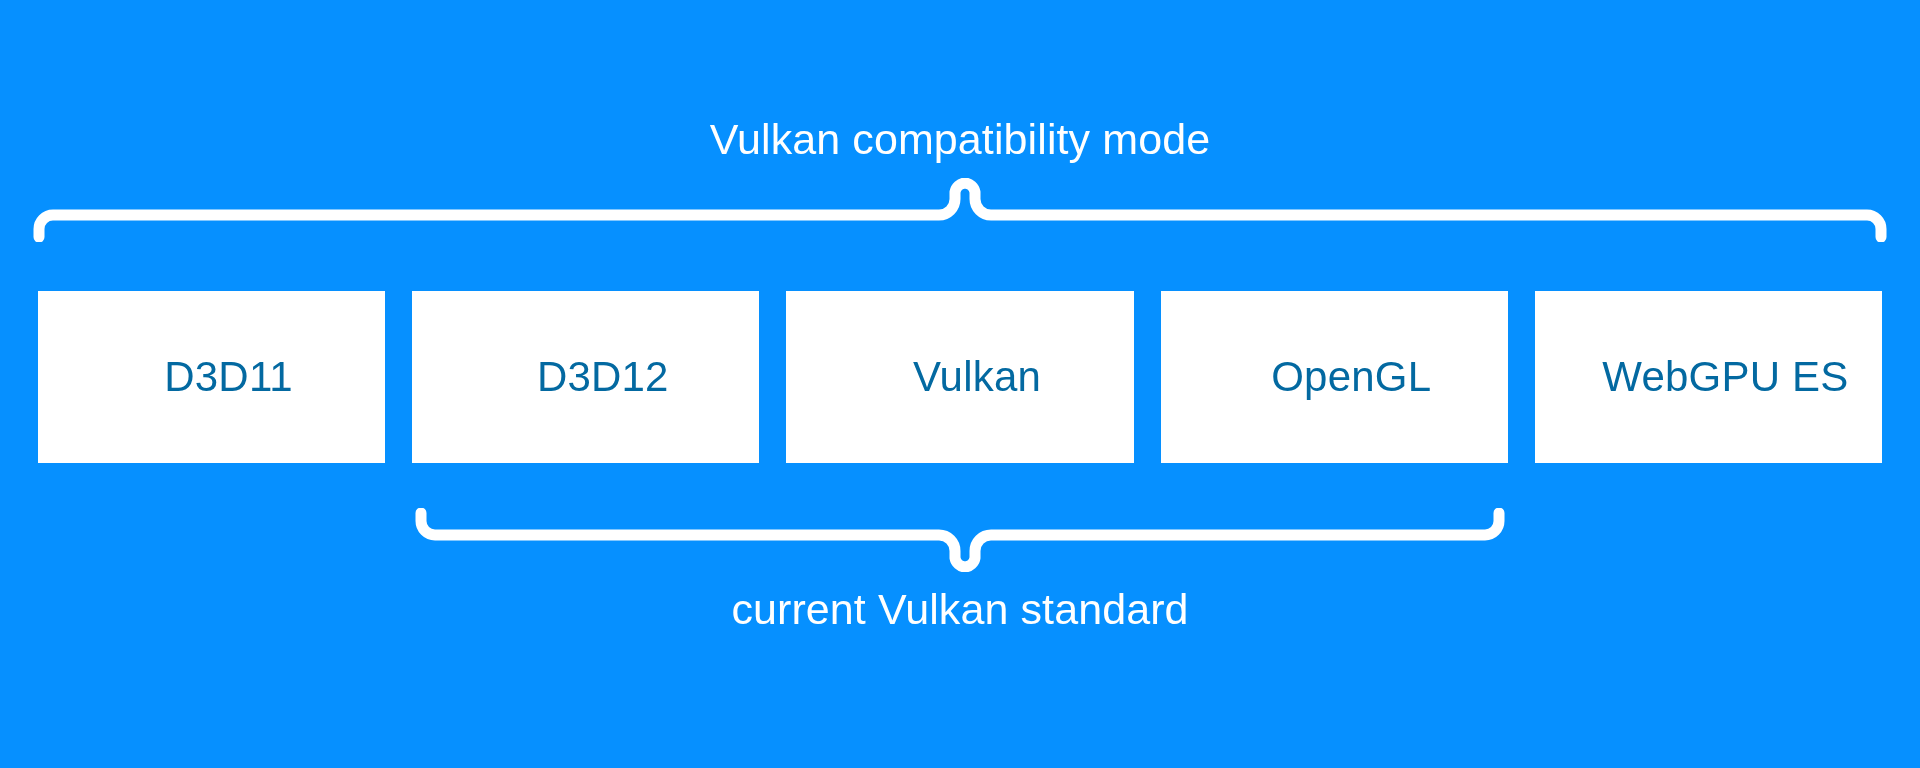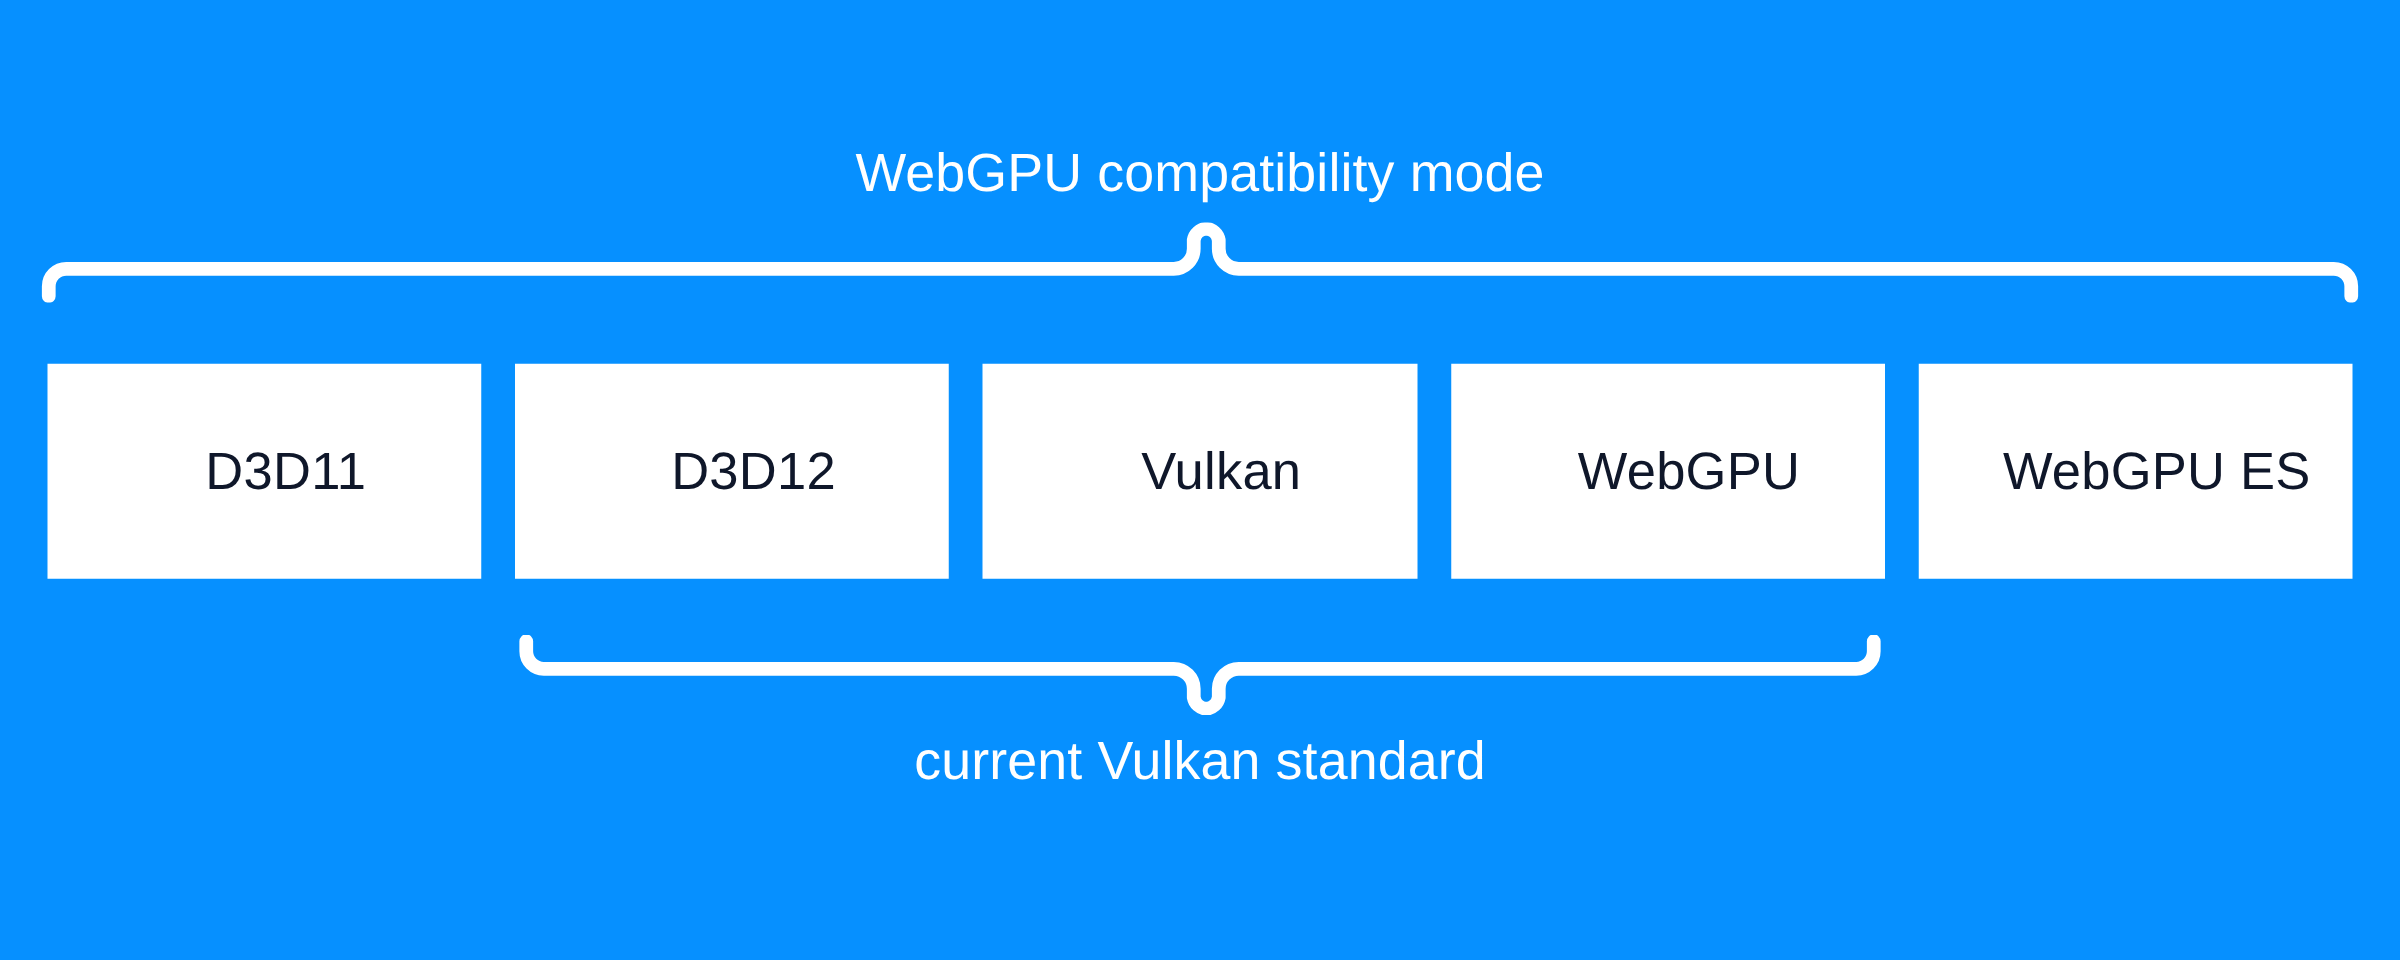--- a/index.html
+++ b/index.html
@@ -71,36 +71,36 @@
   }
   .backend-box {
     flex: 1 1 0;
     background: #ffffff;
     display: flex;
     align-items: center;
     justify-content: center;
     box-sizing: border-box;
   }
   .backend-box-label {
-    color: #0f172a;
+    color: #0369a1;
     font-family: "Liberation Sans", "DejaVu Sans", sans-serif;
     font-weight: 400;
     font-size: 42px;
     letter-spacing: 0.2px;
     line-height: 1;
     white-space: nowrap;
     margin-left: 34px;
   }
 </style>
 </head>
 <body>
 
 <div id="diagram">
 
-  <div id="top-brace-label" class="brace-label">WebGPU compatibility mode</div>
+  <div id="top-brace-label" class="brace-label">Vulkan compatibility mode</div>
 
   <svg id="top-brace" class="brace-svg" width="1864" height="64" viewBox="0 0 1864 64">
     <path d="M 11 59
              L 11 51
              A 14 14 0 0 1 25 37
              L 911 37
              A 16 16 0 0 0 927 21
              L 927 14
              A 11 11 0 0 1 937 5
              A 11 11 0 0 1 947 14
@@ -115,21 +115,21 @@
     <div class="backend-box">
       <span class="backend-box-label">D3D11</span>
     </div>
     <div class="backend-box">
       <span class="backend-box-label">D3D12</span>
     </div>
     <div class="backend-box">
       <span class="backend-box-label">Vulkan</span>
     </div>
     <div class="backend-box">
-      <span class="backend-box-label">WebGPU</span>
+      <span class="backend-box-label">OpenGL</span>
     </div>
     <div class="backend-box">
       <span class="backend-box-label">WebGPU ES</span>
     </div>
   </div>
 
   <svg id="bottom-brace" class="brace-svg" width="1100" height="64" viewBox="0 0 1100 64">
     <path d="M 11 5
              L 11 13
              A 14 14 0 0 0 25 27

